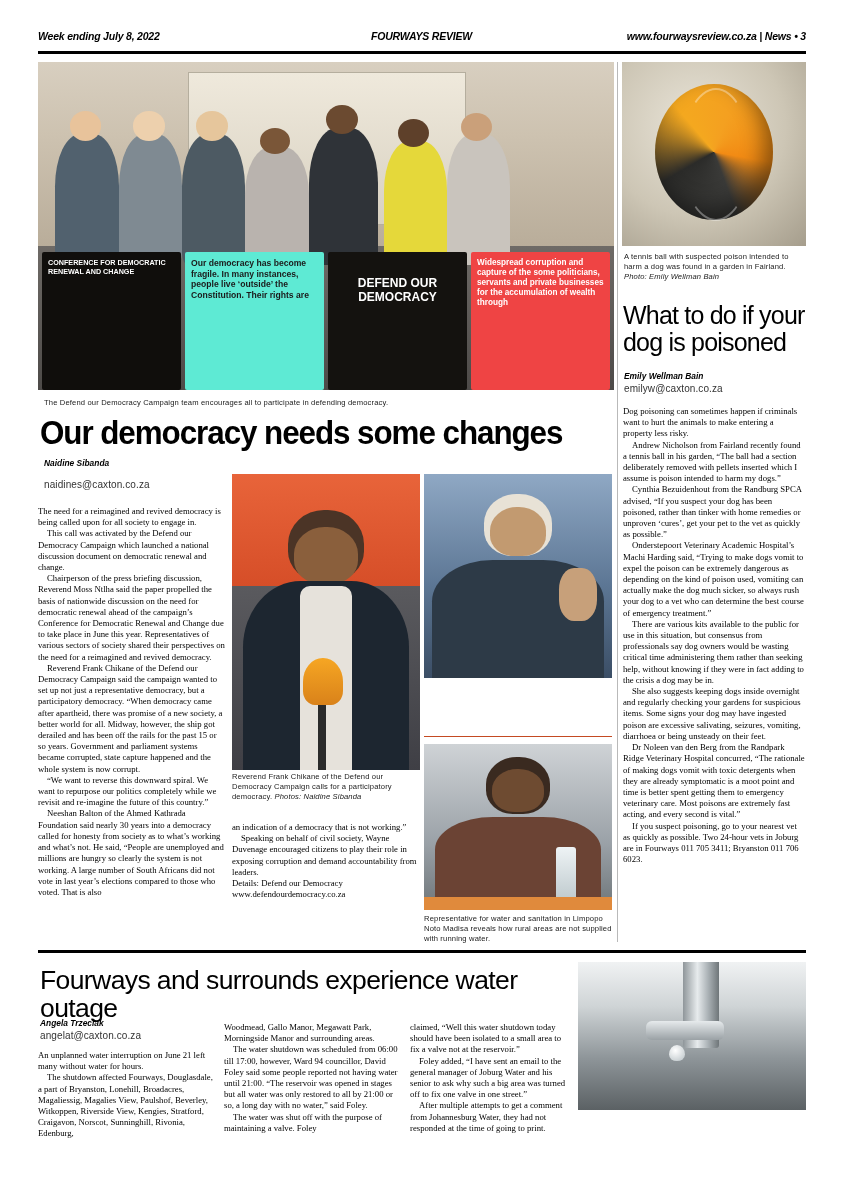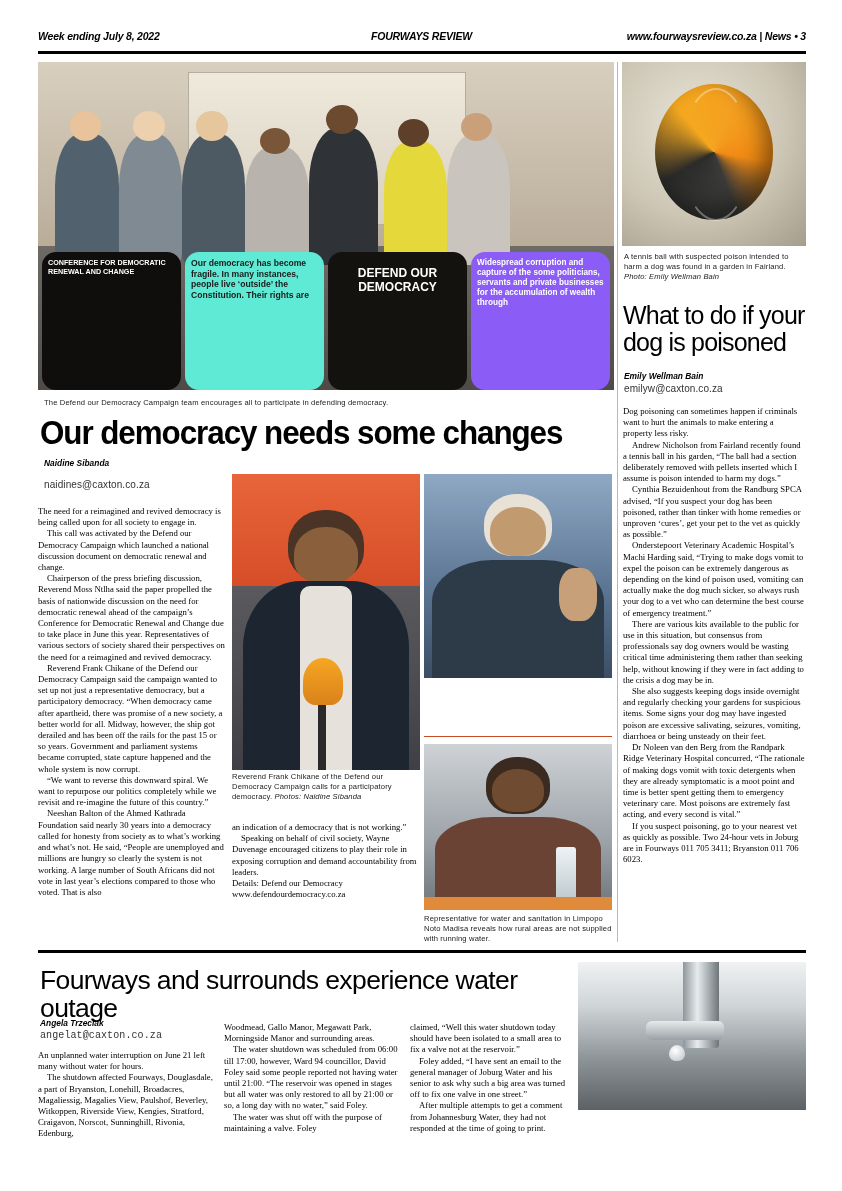--- a/index.html
+++ b/index.html
@@ -144,33 +144,33 @@
     position: absolute; bottom: 26%;
     border-radius: 40% 40% 10% 10%;
   }
   .head { position: absolute; border-radius: 50%; }
 
   .placards {
     position: absolute; left: 0; bottom: 0; width: 100%; height: 42%;
     display: flex; gap: 4px; padding: 0 4px 0 4px; box-sizing: border-box;
   }
   .placard {
-    flex: 1; border-radius: 14px;
+    flex: 1; border-radius: 2px;
     font-family: "Liberation Sans", sans-serif;
     font-weight: bold;
     color: #1b1b1b;
     font-size: 9px;
     line-height: 11px;
     padding: 6px;
     box-sizing: border-box;
     overflow: hidden;
   }
   .placard.p-orange { background: #5eead4; }
   .placard.p-dark { background: #14120f; color: #fff; text-align: center; }
-  .placard.p-red { background: #8b5cf6; }
+  .placard.p-red { background: #ef4444; }
   .placard.p-black-left {
     background: #100e0c; color: #fff;
   }
 
   
   .ball-bg { position:absolute; inset:0; background: radial-gradient(circle at 40% 35%, #e9e4d8 0%, #cdc6b5 55%, #a59d8c 100%); }
   .ball {
     position: absolute; left: 18%; top: 12%; width: 64%; height: 74%;
     border-radius: 50%;
     background:
@@ -250,21 +250,21 @@
 
       <div class="person" style="left:60%; width:11%; height:38%; background:#e5d83a; bottom:38%;"></div>
       <div class="head" style="left:62.5%; width:5.4%; height:8.5%; bottom:74%; background:#5e402a;"></div>
 
       <div class="person" style="left:71%; width:11%; height:40%; background:#c9c4bd; bottom:38%;"></div>
       <div class="head" style="left:73.5%; width:5.4%; height:8.5%; bottom:76%; background:#caa07a;"></div>
 
       <div class="placards">
         <div class="placard p-black-left" style="font-size:7.2px;line-height:9px;">CONFERENCE FOR DEMOCRATIC RENEWAL AND CHANGE</div>
         <div class="placard p-orange" style="font-size:8.6px;line-height:10.5px;">Our democracy has become fragile. In many instances, people live ‘outside’ the Constitution. Their rights are</div>
-        <div class="placard p-dark" style="font-size:12px;line-height:14px;padding-top:14px;text-align:center;">DEFEND OUR DEMOCRACY</div>
+        <div class="placard p-dark" style="font-size:12px;line-height:14px;padding-top:24px;text-align:center;">DEFEND OUR DEMOCRACY</div>
         <div class="placard p-red" style="font-size:8.2px;line-height:10px;color:#fff;">Widespread corruption and capture of the some politicians, servants and private businesses for the accumulation of wealth through</div>
       </div>
     </div>
   </div>
 
   <div class="caption" style="left:44px; top:398px; width:566px;">The Defend our Democracy Campaign team encourages all to participate in defending democracy.</div>
 
   <div class="headline-main" style="left:40px; top:416px; width:600px;">Our democracy needs some changes</div>
 
   <div style="position:absolute;left:44px;top:458px;width:180px;">
@@ -359,21 +359,21 @@
     <p class="ind">Dr Noleen van den Berg from the Randpark Ridge Veterinary Hospital concurred, “The rationale of making dogs vomit with toxic detergents when they are already symptomatic is a moot point and time is better spent getting them to emergency veterinary care. Most poisons are extremely fast acting, and every second is vital.”</p>
     <p class="ind">If you suspect poisoning, go to your nearest vet as quickly as possible. Two 24-hour vets in Joburg are in Fourways 011 705 3411; Bryanston 011 706 6023.</p>
   </div>
 
   <div class="hrule" style="left:38px; top:950px; width:768px; height:2.5px;"></div>
 
   <div class="headline-bottom" style="left:40px; top:966px; width:560px;">Fourways and surrounds experience water outage</div>
 
   <div style="position:absolute;left:40px;top:1018px;width:180px;">
     <div class="byline-name">Angela Trzeciak</div>
-    <div class="byline-mail" style="margin-top:2px;font-family:Liberation Mono, monospace;">angelat@caxton.co.za</div>
+    <div class="byline-mail" style="margin-top:2px;">angelat@caxton.co.za</div>
   </div>
 
   <div class="body-col" style="left:38px; top:1050px; width:180px;">
     <p>An unplanned water interruption on June 21 left many without water for hours.</p>
     <p class="ind">The shutdown affected Fourways, Douglasdale, a part of Bryanston, Lonehill, Broadacres, Magaliessig, Magalies View, Paulshof, Beverley, Witkoppen, Riverside View, Kengies, Stratford, Craigavon, Norscot, Sunninghill, Rivonia, Edenburg,</p>
   </div>
 
   <div class="body-col" style="left:224px; top:1022px; width:180px;">
     <p>Woodmead, Gallo Manor, Megawatt Park, Morningside Manor and surrounding areas.</p>
     <p class="ind">The water shutdown was scheduled from 06:00 till 17:00, however, Ward 94 councillor, David Foley said some people reported not having water until 21:00. “The reservoir was opened in stages but all water was only restored to all by 21:00 or so, a long day with no water,” said Foley.</p>

